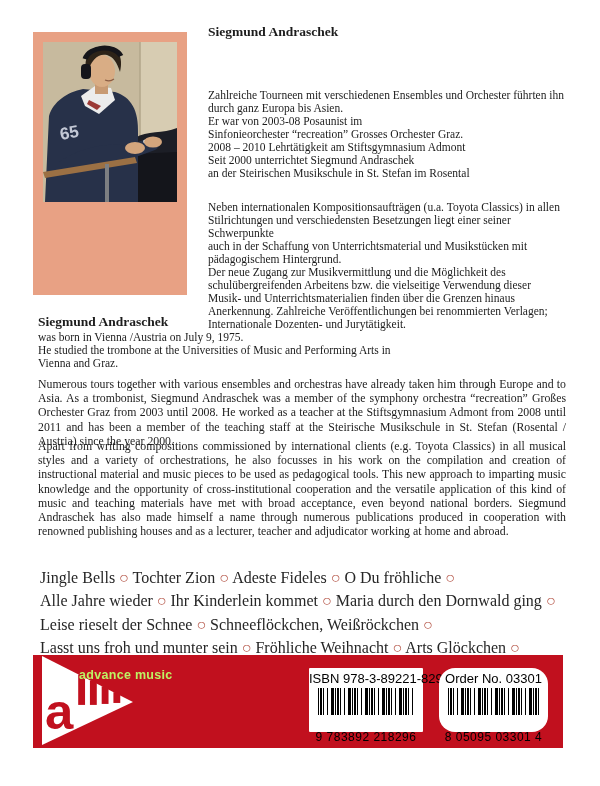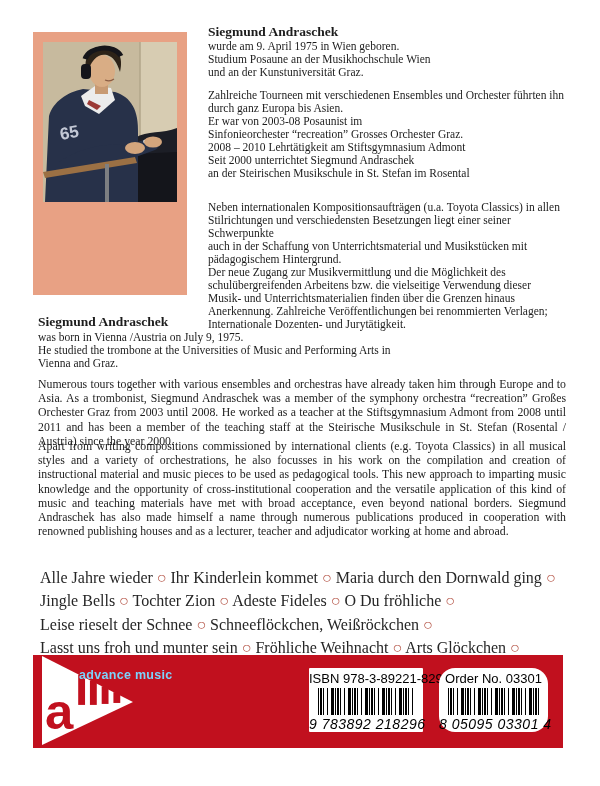--- a/index.html
+++ b/index.html
@@ -16,31 +16,31 @@
   .e-title{position:absolute;left:38px;top:314px;font-size:13.5px;font-weight:bold;}
   .e-intro{position:absolute;left:38px;top:331px;width:520px;font-size:11.5px;line-height:12.8px;white-space:pre-line;}
   .e-p{position:absolute;left:38px;width:528px;font-size:11.8px;line-height:14.2px;text-align:justify;}
   .e-p1{top:377px;} .e-p2{top:439px;}
   
   .songs{position:absolute;left:40px;top:566px;width:532px;font-size:16px;line-height:23.3px;color:#262626;}
   .song-sep{color:#b85c4f;}
   
   .footer-bar{position:absolute;left:33px;top:655px;width:530px;height:93px;background:#c1101e;}
   .logo{position:absolute;left:5px;top:1px;width:98px;height:90px;}
-  .brand{position:absolute;left:46px;top:13px;color:#7dd3fc;font-family:"Liberation Sans",sans-serif;
+  .brand{position:absolute;left:46px;top:13px;color:#bef264;font-family:"Liberation Sans",sans-serif;
          font-size:12.5px;font-weight:bold;letter-spacing:0.3px;}
   .code-box{position:absolute;top:13px;height:64px;background:#ffffff;border-radius:1px;
             font-family:"Liberation Sans",sans-serif;text-align:center;color:#000;}
   .isbn-box{left:276px;width:114px;}
   .order-box{left:406px;width:109px;border-radius:16px;}
   .code-label{font-size:13px;padding-top:3px;white-space:nowrap;}
   .barcode{height:27px;margin:2px 9px 0 9px;
     background-image:repeating-linear-gradient(90deg,#000 0 1px,#fff 1px 2px,#000 2px 4px,#fff 4px 5px,
       #000 5px 6px,#fff 6px 9px,#000 9px 10px,#fff 10px 13px,#000 13px 16px,#fff 16px 17px);}
-  .code-digits{font-size:14px;letter-spacing:0.5px;margin-top:1px;white-space:nowrap;font-style:italic;}
+  .code-digits{font-size:12px;letter-spacing:0.5px;margin-top:15px;white-space:nowrap;}
 </style>
 </head>
 <body>
 
 <div class="page">
 
   <div class="photo-frame">
     <svg viewBox="0 0 134 160" xmlns="http://www.w3.org/2000/svg">
       <rect width="134" height="160" fill="#c7ba9e"></rect>
       <rect x="97" width="37" height="160" fill="#d7ccb2"></rect>
@@ -60,23 +60,20 @@
       <path d="M16,120 C36,106 64,100 84,104 L106,96 C116,94 120,104 112,108 L90,116 C64,126 36,130 16,132 Z" fill="#273149"></path>
       <ellipse cx="92" cy="106" rx="10" ry="6" fill="#d3a57d"></ellipse>
       <rect x="100" y="98" width="14" height="3.5" rx="1.5" fill="#e8e8e2" transform="rotate(-8 100 98)"></rect>
       <ellipse cx="110" cy="100" rx="9" ry="5.5" fill="#d3a57d"></ellipse>
       <path d="M0,130 L92,115 L94,121 L2,136 Z" fill="#9b7044"></path>
       <rect x="62" y="122" width="4" height="38" fill="#7d7f82"></rect>
     </svg>
   </div>
 
   <div class="g-title">Siegmund Andraschek</div>
-  <div class="g-p g-p1">wurde am 9. April 1975 in Wien geboren.
-Studium Posaune an der Musikhochschule Wien
-und an der Kunstuniversität Graz.</div>
   <div class="g-p g-p2">Zahlreiche Tourneen mit verschiedenen Ensembles und Orchester führten ihn
 durch ganz Europa bis Asien.
 Er war von 2003-08 Posaunist im
 Sinfonieorchester “recreation” Grosses Orchester Graz.
 2008 – 2010 Lehrtätigkeit am Stiftsgymnasium Admont
 Seit 2000 unterrichtet Siegmund Andraschek
 an der Steirischen Musikschule in St. Stefan im Rosental</div>
   <div class="g-p g-p3">Neben internationalen Kompositionsaufträgen (u.a. Toyota Classics) in allen
 Stilrichtungen und verschiedensten Besetzungen liegt einer seiner Schwerpunkte
 auch in der Schaffung von Unterrichtsmaterial und Musikstücken mit
@@ -88,22 +85,22 @@
 Internationale Dozenten- und Jurytätigkeit.</div>
 
   <div class="e-title">Siegmund Andraschek</div>
   <div class="e-intro">was born in Vienna /Austria on July 9, 1975.
 He studied the trombone at the Universities of Music and Performing Arts in
 Vienna and Graz.</div>
   <div class="e-p e-p1">Numerous tours together with various ensembles and orchestras have already taken him through Europe and to Asia. As a trombonist, Siegmund Andraschek was a member of the symphony orchestra “recreation” Großes Orchester Graz from 2003 until 2008. He worked as a teacher at the Stiftsgymnasium Admont from 2008 until 2011 and has been a member of the teaching staff at the Steirische Musikschule in St. Stefan (Rosental / Austria) since the year 2000.</div>
   <div class="e-p e-p2">Apart from writing compositions commissioned by international clients (e.g. Toyota Classics) in all musical styles and a variety of orchestrations, he also focusses in his work on the compilation and creation of instructional material and music pieces to be used as pedagogical tools. This new approach to imparting music knowledge and the opportunity of cross-institutional cooperation and the versatile application of this kind of music and teaching materials have met with broad acceptance, even beyond national borders. Siegmund Andraschek has also made himself a name through numerous publications produced in cooperation with renowned publishing houses and as a lecturer, teacher and adjudicator working at home and abroad.</div>
 
   <div class="songs">
+      <div><span>Jingle Bells</span><span class="song-sep"> ○ </span><span>Tochter Zion</span><span class="song-sep"> ○ </span><span>Adeste Fideles</span><span class="song-sep"> ○ </span><span>O Du fröhliche</span><span class="song-sep"> ○ </span></div>
       <div><span>Alle Jahre wieder</span><span class="song-sep"> ○ </span><span>Ihr Kinderlein kommet</span><span class="song-sep"> ○ </span><span>Maria durch den Dornwald ging</span><span class="song-sep"> ○ </span></div>
-      <div><span>Jingle Bells</span><span class="song-sep"> ○ </span><span>Tochter Zion</span><span class="song-sep"> ○ </span><span>Adeste Fideles</span><span class="song-sep"> ○ </span><span>O Du fröhliche</span><span class="song-sep"> ○ </span></div>
       <div><span>Leise rieselt der Schnee</span><span class="song-sep"> ○ </span><span>Schneeflöckchen, Weißröckchen</span><span class="song-sep"> ○ </span></div>
       <div><span>Lasst uns froh und munter sein</span><span class="song-sep"> ○ </span><span>Fröhliche Weihnacht</span><span class="song-sep"> ○ </span><span>Arts Glöckchen</span><span class="song-sep"> ○ </span></div>
     </div>
 
   <div class="footer-bar">
     <svg class="logo" viewBox="0 0 100 92" xmlns="http://www.w3.org/2000/svg">
       <polygon points="4,0 4,91 97,47" fill="#ffffff"></polygon>
       <text x="7" y="75" font-family="Liberation Sans, sans-serif" font-size="52" font-weight="bold" fill="#c1101e">a</text>
       <g fill="#c1101e">
         <rect x="41" y="19" width="7" height="31"></rect>

